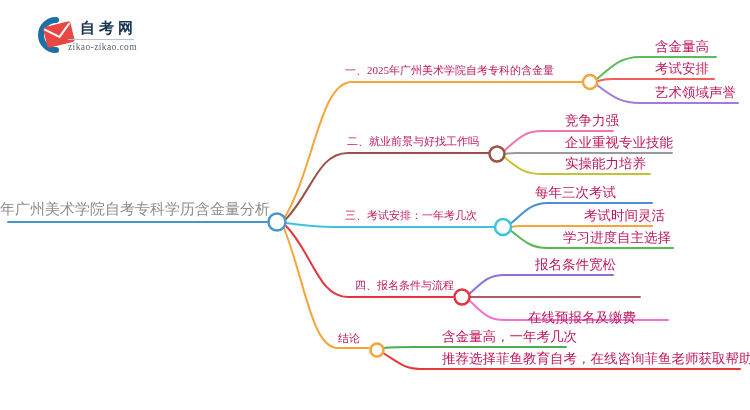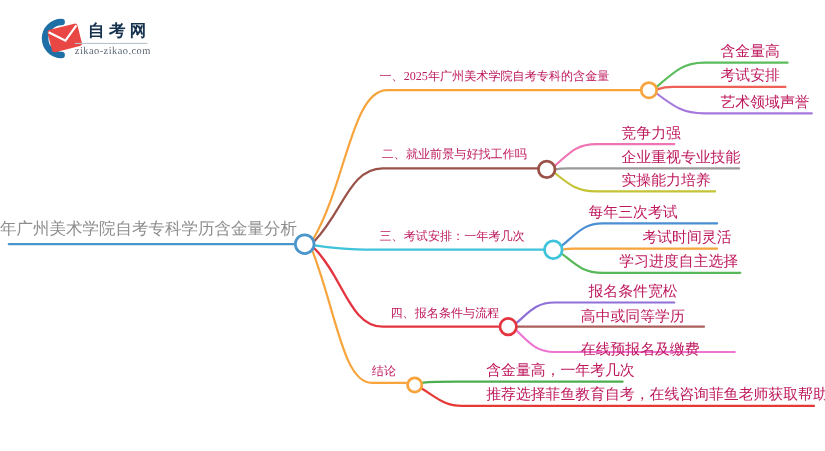--- a/index.html
+++ b/index.html
@@ -88,19 +88,18 @@
 
   <div class="label leaf-label" style="left:565px;top:113px;">竞争力强</div>
   <div class="label leaf-label" style="left:565px;top:135px;">企业重视专业技能</div>
   <div class="label leaf-label" style="left:565px;top:156px;">实操能力培养</div>
 
   <div class="label leaf-label" style="left:535px;top:185px;text-align:right;">每年三次考试</div>
   <div class="label leaf-label" style="left:584px;top:208px;">考试时间灵活</div>
   <div class="label leaf-label" style="left:563px;top:230px;">学习进度自主选择</div>
 
   <div class="label leaf-label" style="left:535px;top:257px;">报名条件宽松</div>
-  <div class="label leaf-label" style="left:528px;top:280px;">高中或同等学历</div>
   <div class="label leaf-label" style="left:528px;top:310px;">在线预报名及缴费</div>
 
   <div class="label leaf-label" style="left:442px;top:329px;">含金量高，一年考几次</div>
   <div class="label leaf-label" style="left:442px;top:351px;">推荐选择菲鱼教育自考，在线咨询菲鱼老师获取帮助</div>
 
 </div>
 
 </body></html>

